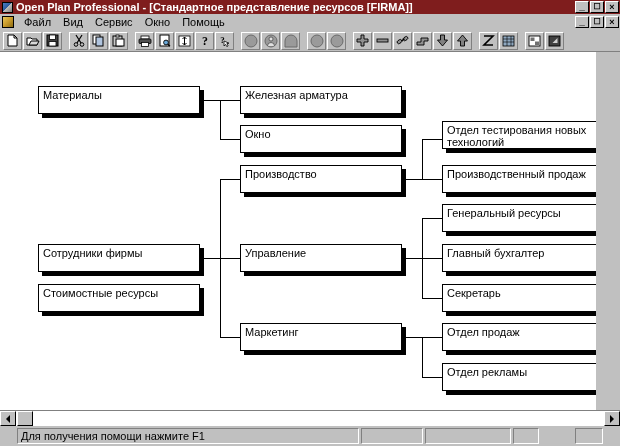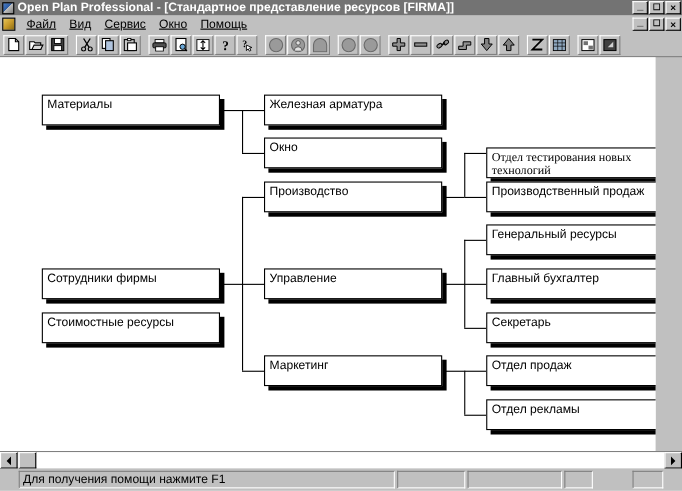--- a/index.html
+++ b/index.html
@@ -8,21 +8,21 @@
     background:#c0c0c0;
     font-family:"Liberation Sans","DejaVu Sans",sans-serif;
     font-size:11px;
     -webkit-font-smoothing:none;
   }
   .app{position:relative;width:620px;height:446px;background:#c0c0c0;}
 
   
   .titlebar{
     position:absolute;left:0;top:0;width:620px;height:14px;
-    background:#737373;color:#ffffff;
+    background:#7f1d1d;color:#ffffff;
     display:flex;align-items:center;
   }
   .title-icon{
     width:11px;height:11px;margin-left:2px;margin-right:3px;
     background:linear-gradient(135deg,#4a7ec7 0%,#2d5ba0 45%,#c0c0c0 46%,#808080 100%);
     border:1px solid #000;box-sizing:border-box;flex:none;
   }
   .title-text{
     font-weight:bold;font-size:11px;white-space:nowrap;overflow:hidden;
     letter-spacing:0px;line-height:13px;
@@ -35,21 +35,21 @@
     box-sizing:border-box;position:relative;
     font-size:8px;color:#000;line-height:10px;text-align:center;
     font-family:"Liberation Sans",sans-serif;
   }
   .wbtn .g{position:absolute;left:0;right:0;top:0;bottom:0;display:flex;align-items:center;justify-content:center;font-size:9px;font-weight:bold;}
   .wbtn.min .g{align-items:flex-end;padding-bottom:1px;font-size:10px;}
 
   
   .menubar{
     position:absolute;left:0;top:14px;width:620px;height:16px;
-    background:#c0c0c0;display:flex;align-items:center;text-decoration:underline;
+    background:#c0c0c0;display:flex;align-items:center;
   }
   .menubar:after{content:"";position:absolute;left:0;right:0;bottom:0;height:1px;background:#c0c0c0;}
   .doc-icon{
     width:12px;height:12px;margin-left:2px;margin-right:4px;flex:none;
     background:linear-gradient(135deg,#e8c65a 0%,#c89a2a 50%,#8a6a12 100%);
     border:1px solid #000;box-sizing:border-box;
   }
   .mitem{padding:1px 6px;font-size:11px;color:#000;white-space:nowrap;line-height:12px;}
   .mwbtns{position:absolute;right:1px;top:2px;display:flex;gap:1px;}
 
@@ -383,21 +383,21 @@
     <div id="node-layer">
         <div class="node" style="left: 38px; top: 34px; width: 162px; height: 28px;">
           <span class="lbl">Материалы</span>
         </div>
         <div class="node" style="left: 240px; top: 34px; width: 162px; height: 28px;">
           <span class="lbl">Железная арматура</span>
         </div>
         <div class="node" style="left: 240px; top: 73px; width: 162px; height: 28px;">
           <span class="lbl">Окно</span>
         </div>
-        <div class="node" style="left: 442px; top: 82px; width: 170px; height: 28px; font-family: Liberation Serif, serif;">
+        <div class="node" style="left: 442px; top: 69px; width: 170px; height: 28px;">
           <span class="lbl">Отдел тестирования новых
 технологий</span>
         </div>
         <div class="node" style="left: 240px; top: 113px; width: 162px; height: 28px;">
           <span class="lbl">Производство</span>
         </div>
         <div class="node" style="left: 442px; top: 113px; width: 170px; height: 28px;">
           <span class="lbl">Производственный продаж</span>
         </div>
         <div class="node" style="left: 442px; top: 152px; width: 170px; height: 28px;">

